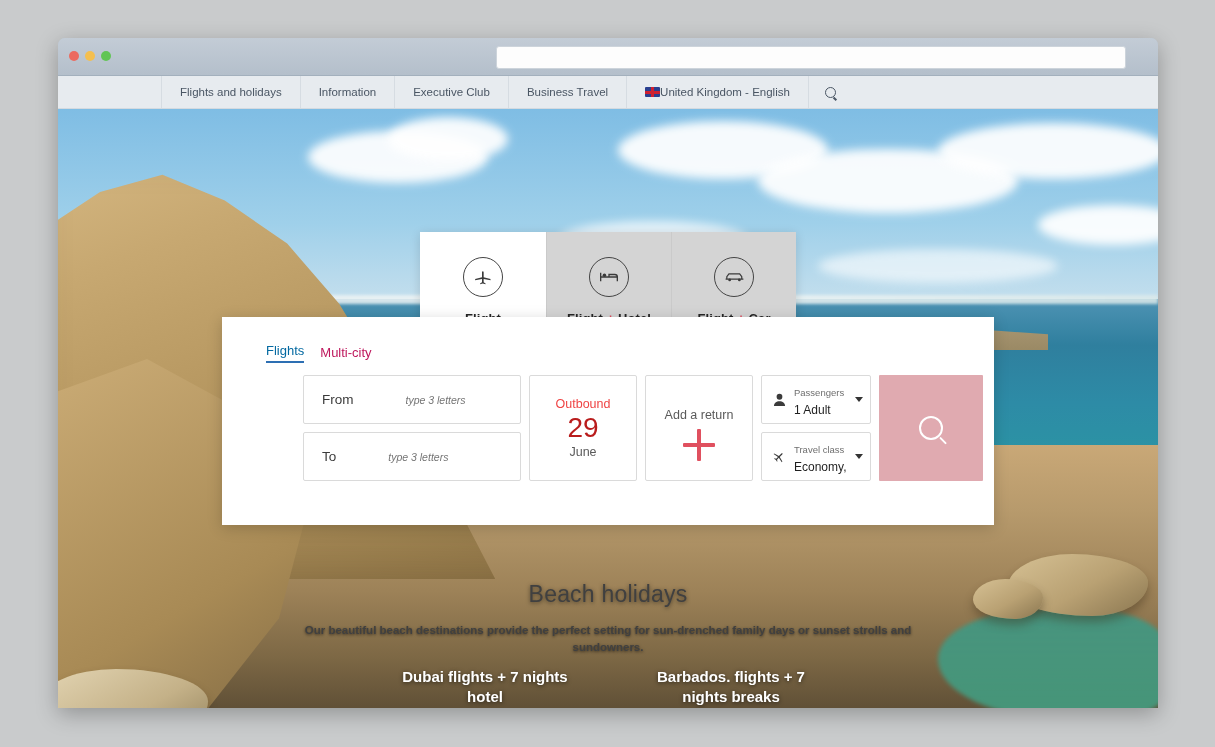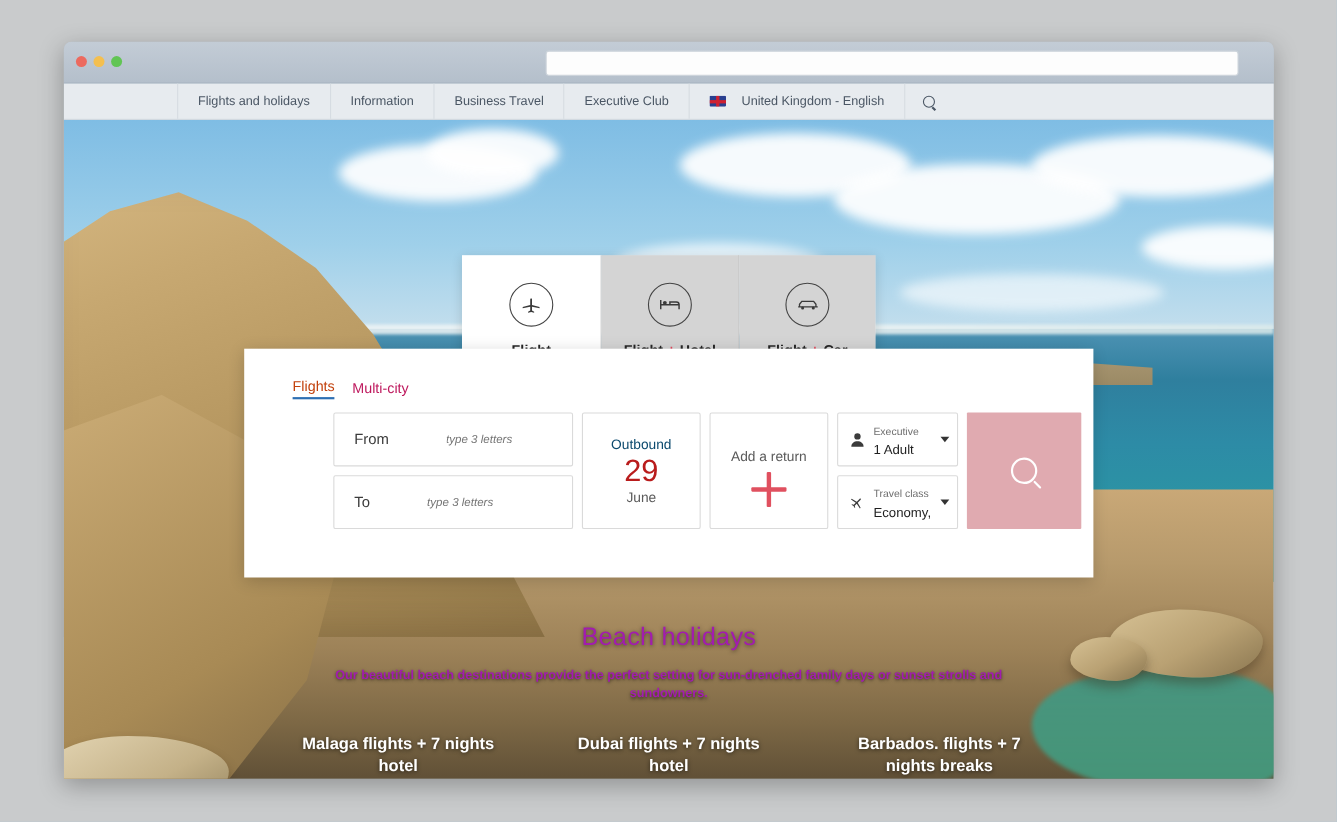--- a/index.html
+++ b/index.html
@@ -48,21 +48,21 @@
   }
   .nav-spacer{width:103px;}
   .nav-item{
     display:flex;align-items:center;justify-content:center;
     padding:0 18px;
     font-size:11.5px;color:#4a5664;
     border-left:1px solid #d6dce2;
     white-space:nowrap;
     cursor:pointer;
   }
-  .nav-item.locale{gap:14px;}
+  .nav-item.locale{gap:0;}
   .flag{
     width:15px;height:10px;border-radius:1px;flex:0 0 auto;
     background:
       linear-gradient(#cf2030,#cf2030) center/100% 3px no-repeat,
       linear-gradient(#cf2030,#cf2030) center/3px 100% no-repeat,
       #2a3f8f;
     position:relative;
   }
   .nav-item.search-nav{padding:0 16px;}
   .mag{
@@ -172,21 +172,21 @@
   
   .panel{
     position:absolute;left:164px;top:208px;width:772px;height:208px;
     background:#fff;z-index:7;
     box-shadow:0 3px 14px rgba(0,0,0,.18);
   }
   .panel-tabs{
     position:absolute;left:44px;top:26px;display:flex;gap:16px;align-items:flex-end;
   }
   .ptab{font-size:13px;color:#be185d;cursor:pointer;padding-bottom:3px;}
-  .ptab.active{color:#c2410c;border-bottom:2px solid #2d6fb3;font-weight:normal;}
+  .ptab.active{color:#0369a1;border-bottom:2px solid #2d6fb3;font-weight:normal;}
 
   .fields{
     position:absolute;left:44px;top:58px;display:flex;align-items:flex-start;gap:8px;padding-left:37px;
   }
   .col-fromto{display:flex;flex-direction:column;gap:8px;}
   .fld{
     width:218px;height:49px;border:1px solid #dadada;background:#fff;
     display:flex;align-items:center;padding:0 18px;box-sizing:border-box;
     border-radius:2px;cursor:text;
   }
@@ -195,21 +195,21 @@
     font-size:10.5px;color:#9b9b9b;font-style:italic;
     border:0;outline:0;background:transparent;font-family:"Liberation Sans",sans-serif;
     width:120px;padding:0;margin-left:43px;
   }
   .box{
     border:1px solid #dadada;background:#fff;border-radius:2px;
     display:flex;flex-direction:column;align-items:center;justify-content:center;
     cursor:pointer;box-sizing:border-box;
   }
   .date-box{width:108px;height:106px;gap:2px;}
-  .date-top{font-size:12.5px;color:#0c4a6e;}
+  .date-top{font-size:12.5px;color:#ef4444;}
   .date-day{font-size:28px;color:#b91c1c;line-height:1.05;font-weight:normal;}
   .date-mon{font-size:12.5px;color:#5a5a5a;}
   .return-box{width:108px;height:106px;gap:7px;}
   .ret-top{font-size:12.5px;color:#5a5a5a;margin-top:13px;}
   .plus-big{position:relative;width:32px;height:32px;}
   .plus-big:before,.plus-big:after{
     content:"";position:absolute;background:#e0505f;border-radius:1px;
   }
   .plus-big:before{left:0;top:14px;width:32px;height:4px;}
   .plus-big:after{top:0;left:14px;width:4px;height:32px;}
@@ -234,21 +234,21 @@
   .mag-big{
     position:relative;width:20px;height:20px;border:2.4px solid #fff;border-radius:50%;
   }
   .mag-big:after{
     content:"";position:absolute;width:2.4px;height:9px;background:#fff;border-radius:2px;
     right:-3px;bottom:-7px;transform:rotate(-45deg);
   }
 
   
   .herocopy{
-    position:absolute;left:0;right:0;top:456px;text-align:center;z-index:5;color:#a21caf;
+    position:absolute;left:0;right:0;top:472px;text-align:center;z-index:5;color:#404040;
     text-shadow:0 1px 4px rgba(0,0,0,.55);
   }
   .hc-title{font-size:23px;font-weight:normal;margin-bottom:14px;letter-spacing:.2px;}
   .hc-sub{
     font-size:11.5px;line-height:1.5;max-width:620px;margin:0 auto;font-weight:bold;
     text-shadow:0 1px 3px rgba(0,0,0,.6);
   }
   .promos{
     position:absolute;left:0;right:0;top:558px;z-index:5;
     display:flex;justify-content:center;gap:56px;color:#fff;
@@ -299,24 +299,24 @@
 
     <div class="sitenav">
       <div class="nav-spacer"></div>
       <div class="nav-item">
         <span>Flights and holidays</span>
       </div>
       <div class="nav-item">
         <span>Information</span>
       </div>
       <div class="nav-item">
+        <span>Executive Club</span>
+      </div>
+      <div class="nav-item">
         <span>Business Travel</span>
-      </div>
-      <div class="nav-item">
-        <span>Executive Club</span>
       </div>
       <div class="nav-item locale">
         <span class="flag"></span>
         <span>United Kingdom - English</span>
       </div>
       <div class="nav-item search-nav">
         <span class="mag"></span>
       </div>
     </div>
 
@@ -417,21 +417,21 @@
 
           <div class="col-drops">
             <div class="drop">
               <span class="drop-ico">
                 <svg width="13" height="14" viewBox="0 0 14 15" fill="#3b3b3b">
                   <circle cx="7" cy="4" r="3.1"></circle>
                   <path d="M1 14c0-3.2 2.7-5.2 6-5.2s6 2 6 5.2z"></path>
                 </svg>
               </span>
               <span class="drop-txt">
-                <span class="drop-t1">Executive</span>
+                <span class="drop-t1">Passengers</span>
                 <span class="drop-t2">1 Adult</span>
               </span>
               <span class="caret"></span>
             </div>
             <div class="drop">
               <span class="drop-ico">
                 <svg width="15" height="15" viewBox="0 0 24 24" fill="#3b3b3b" style="transform:rotate(45deg)">
                     <path d="M21 14.5l-8.2-2.3V6.6c0-.8-.4-1.6-1-1.6s-1 .8-1 1.6v5.6L2.6 14.5v1.4l8.2-1.6v4.1l-2.3 1.3v1l3.3-.8 3.3.8v-1l-2.3-1.3v-4.1l8.2 1.6v-1.4z"></path>
                   </svg>
               </span>
@@ -449,21 +449,20 @@
 
         </div>
       </div>
 
       <div class="herocopy">
         <div class="hc-title">Beach holidays</div>
         <div class="hc-sub">Our beautiful beach destinations provide the perfect setting for sun-drenched family days or sunset strolls and sundowners.</div>
       </div>
 
       <div class="promos">
-        <div class="promo">Malaga flights + 7 nights hotel</div>
         <div class="promo">Dubai flights + 7 nights hotel</div>
         <div class="promo">Barbados. flights + 7 nights breaks</div>
       </div>
 
     </div>
   </div>
 
 
 </div>
 

